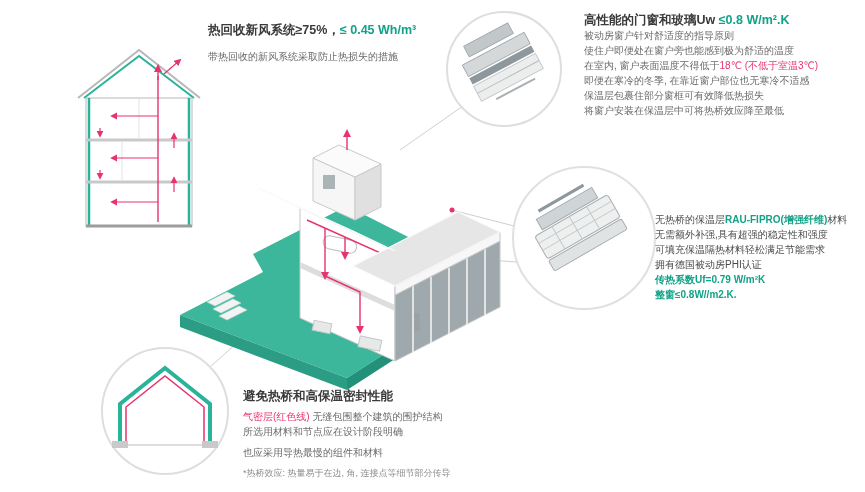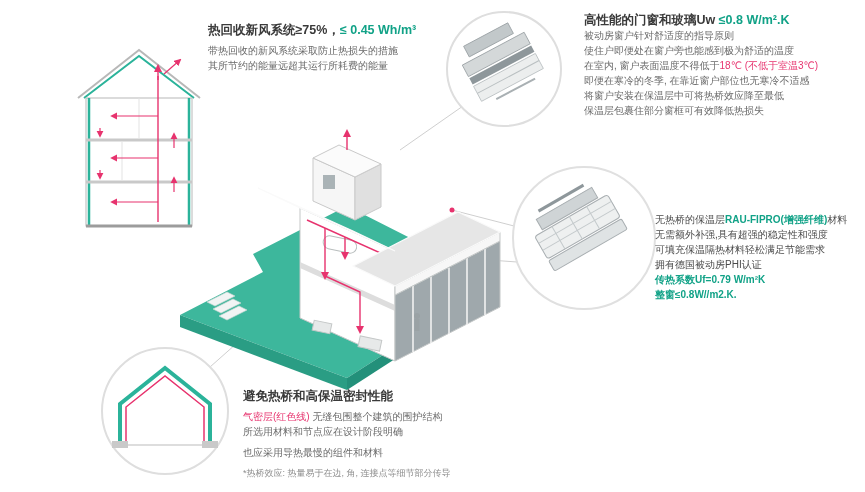--- a/index.html
+++ b/index.html
@@ -52,23 +52,22 @@
     <line x1="88" y1="122" x2="42" y2="122" stroke="#e7336e" stroke-width="1.2" marker-end="url(#arr)"></line>
     <line x1="88" y1="166" x2="42" y2="166" stroke="#e7336e" stroke-width="1.2" marker-end="url(#arr)"></line>
     <line x1="30" y1="92" x2="30" y2="100" stroke="#e7336e" stroke-width="1.2" marker-end="url(#arr)"></line>
     <line x1="30" y1="134" x2="30" y2="142" stroke="#e7336e" stroke-width="1.2" marker-end="url(#arr)"></line>
     <line x1="104" y1="112" x2="104" y2="98" stroke="#e7336e" stroke-width="1.2" marker-end="url(#arr)"></line>
     <line x1="104" y1="156" x2="104" y2="142" stroke="#e7336e" stroke-width="1.2" marker-end="url(#arr)"></line>
   </svg>
 
   <div class="abs" style="left:208px;top:22px;width:280px">
     <div class="title"><span>热回收新风系统≥75%，</span><span class="greenb">≤ 0.45 Wh/m³</span></div>
-    <div class="body" style="margin-top:5px">
+    <div class="body" style="margin-top:11px">
       <div>带热回收的新风系统采取防止热损失的措施</div>
-      <div>其所节约的能量远超其运行所耗费的能量</div>
     </div>
   </div>
 
   <svg class="abs" style="left:443px;top:8px;width:122px;height:122px" viewBox="0 0 122 122">
     <circle cx="61" cy="61" r="57" fill="#ffffff" stroke="#dedede" stroke-width="2"></circle>
     <g transform="rotate(-28 61 61)">
       <rect x="26" y="38" width="70" height="13" fill="#d4d8d9" stroke="#9aa1a4" stroke-width="0.8"></rect>
       <rect x="26" y="53" width="70" height="7" fill="#8e979b"></rect>
       <rect x="26" y="62" width="70" height="17" fill="#eceeee" stroke="#b9bfc1" stroke-width="0.8"></rect>
       <line x1="26" y1="70" x2="96" y2="70" stroke="#b9bfc1"></line>
@@ -77,22 +76,22 @@
     </g>
   </svg>
 
   <div class="abs" style="left:584px;top:12px;width:276px">
     <div class="title"><span>高性能的门窗和玻璃Uw </span><span class="greenb">≤0.8 W/m².K</span></div>
     <div class="body" style="">
       <div>被动房窗户针对舒适度的指导原则</div>
       <div>使住户即便处在窗户旁也能感到极为舒适的温度</div>
       <div><span>在室内, 窗户表面温度不得低于</span><span class="red">18℃ (不低于室温3℃)</span></div>
       <div>即便在寒冷的冬季, 在靠近窗户部位也无寒冷不适感</div>
+      <div>保温层包裹住部分窗框可有效降低热损失</div>
       <div>将窗户安装在保温层中可将热桥效应降至最低</div>
-      <div>保温层包裹住部分窗框可有效降低热损失</div>
     </div>
   </div>
 
   <svg class="abs" style="left:155px;top:80px;width:350px;height:330px" viewBox="0 0 350 330">
 
     <polygon points="25,235 108,192 98,174 192,126 342,202 192,298" fill="#3db79c"></polygon>
     <polygon points="25,235 192,298 192,310 25,247" fill="#2a9d84"></polygon>
     <polygon points="192,298 342,202 342,213 192,310" fill="#23907a"></polygon>
     <g fill="#f2f4f4" stroke="#cfd6d4" stroke-width="0.6">
       <polygon points="52,222 72,212 80,216 60,226"></polygon>

